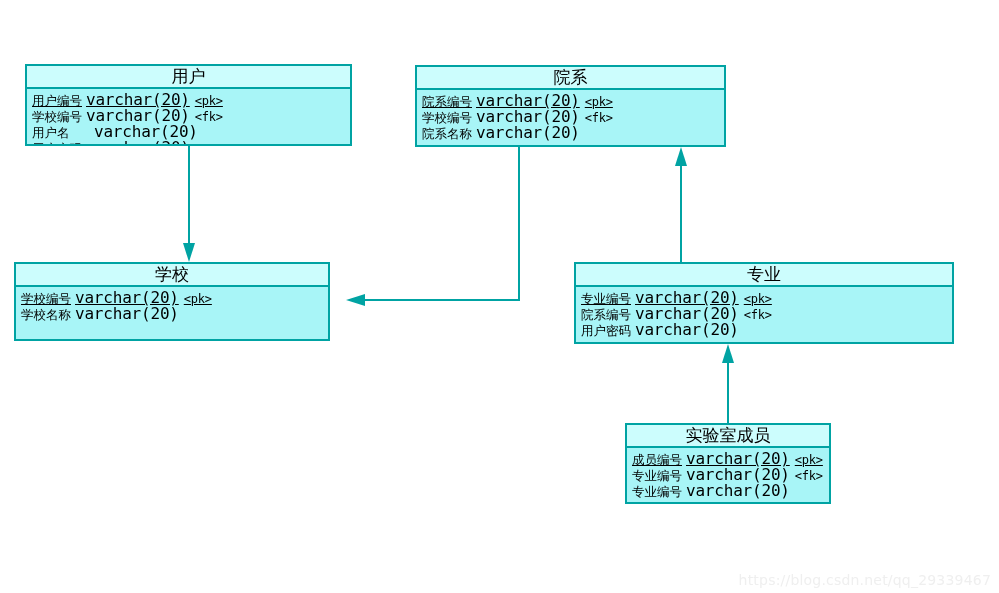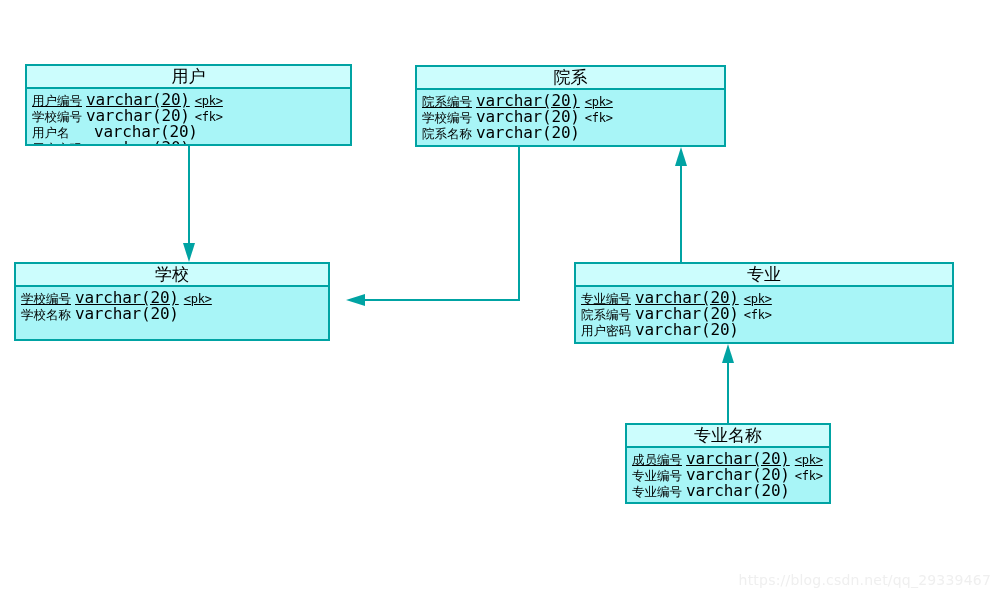--- a/index.html
+++ b/index.html
@@ -210,21 +210,21 @@
       </div>
       <div class="attr-row">
         <span class="attr-name">用户密码</span>
         <span class="attr-type">varchar(20)</span>
         <span class="attr-key"></span>
       </div>
     </div>
   </div>
 
   <div class="entity" style="left:625px; top:423px; width:206px; height:81px;">
-    <div class="entity-header">专业名称</div>
+    <div class="entity-header">实验室成员</div>
     <div class="entity-body">
       <div class="attr-row pk">
         <span class="attr-name">成员编号</span>
         <span class="attr-type">varchar(20)</span>
         <span class="attr-key">&lt;pk&gt;</span>
       </div>
       <div class="attr-row">
         <span class="attr-name">专业编号</span>
         <span class="attr-type">varchar(20)</span>
         <span class="attr-key">&lt;fk&gt;</span>

